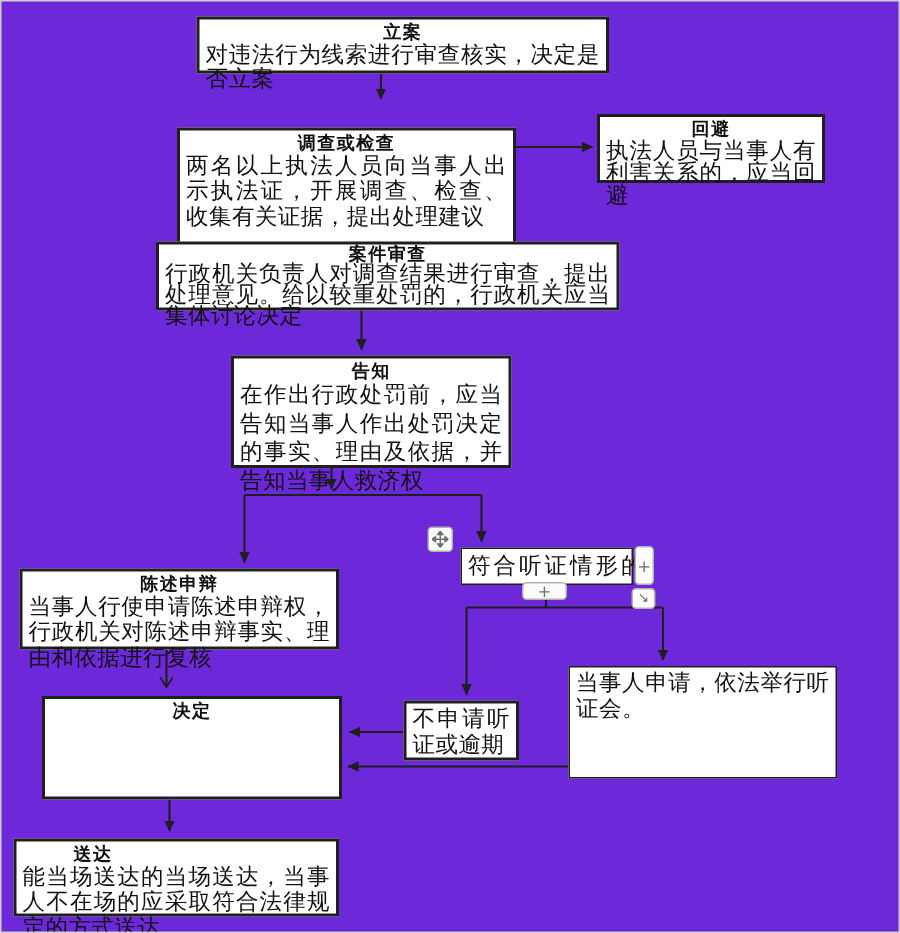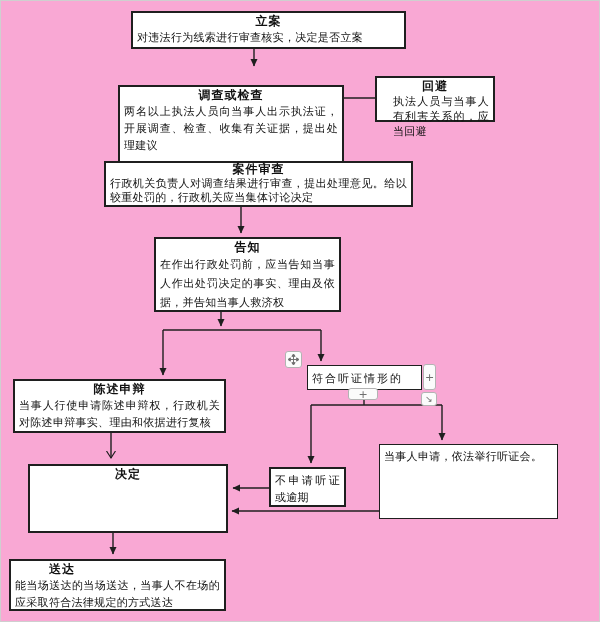--- a/index.html
+++ b/index.html
@@ -1,39 +1,39 @@
 <!DOCTYPE html>
 <html><head>
 <meta charset="utf-8">
 <style>
   html,body{margin:0;padding:0;background:#fff;}
   .canvas{
     position:relative;width:600px;height:622px;box-sizing:border-box;
-    border:1px solid #cfcfcf;background:#f9a8d4;overflow:hidden;
+    border:1px solid #cfcfcf;background:#6d28d9;overflow:hidden;
     font-family:"Liberation Serif","DejaVu Serif",serif;
     color:#111;
   }
   .layer{position:absolute;left:0;top:0;width:600px;height:622px;}
   svg.layer{z-index:1;pointer-events:none;}
   .node{
     position:absolute;z-index:2;box-sizing:border-box;
     border:2px solid #1f1f1f;background:#fff;
     padding:1px 4px 0 4px;
   }
   .node .title{
     font-weight:700;font-size:12px;line-height:15px;text-align:center;
     letter-spacing:1px;white-space:nowrap;
   }
   .node .body{
-    font-size:11px;letter-spacing:0.3px;line-height:17px;
+    font-size:15px;letter-spacing:0.3px;line-height:17px;
     text-align:justify;text-align-last:left;font-family:Liberation Serif, serif;
   }
   .n-lian .body{line-height:16px;}
   .n-diaocha .body{line-height:17px;}
-  .n-huibi .body{line-height:15px;margin-left:12px;}
+  .n-huibi .body{line-height:15px;}
   .n-anjian{padding-top:0;}
   .n-anjian .title{line-height:13px;}
   .n-anjian .body{line-height:14px;}
   .n-gaozhi .body{line-height:19px;}
   .n-jueding .body{line-height:17px;}
   .n-songda .title{text-align:left;padding-left:34px;}
   .label-node{display:flex;align-items:flex-start;}
   .label-node .body{margin-top:2px;}
   .n-tingzheng{border-width:1.5px;padding-top:2px;}
   .n-tingzheng .body{letter-spacing:2px;white-space:nowrap;}
@@ -84,21 +84,21 @@
   <div class="node n-lian" style="left:130px;top:10px;width:275px;height:38px">
     <div class="title">立案</div>
     <div class="body">对违法行为线索进行审查核实，决定是否立案</div>
   </div>
 
   <div class="node n-diaocha" style="left:117px;top:84px;width:226px;height:80px">
     <div class="title">调查或检查</div>
     <div class="body">两名以上执法人员向当事人出示执法证，开展调查、检查、收集有关证据，提出处理建议</div>
   </div>
 
-  <div class="node n-huibi" style="left:374px;top:75px;width:120px;height:46px">
+  <div class="node n-huibi" style="left:397px;top:75px;width:152px;height:46px">
     <div class="title">回避</div>
     <div class="body">执法人员与当事人有利害关系的，应当回避</div>
   </div>
 
   <div class="node n-anjian" style="left:103px;top:160px;width:309px;height:46px">
     <div class="title">案件审查</div>
     <div class="body">行政机关负责人对调查结果进行审查，提出处理意见。给以较重处罚的，行政机关应当集体讨论决定</div>
   </div>
 
   <div class="node n-gaozhi" style="left:153px;top:236px;width:187px;height:75px">

